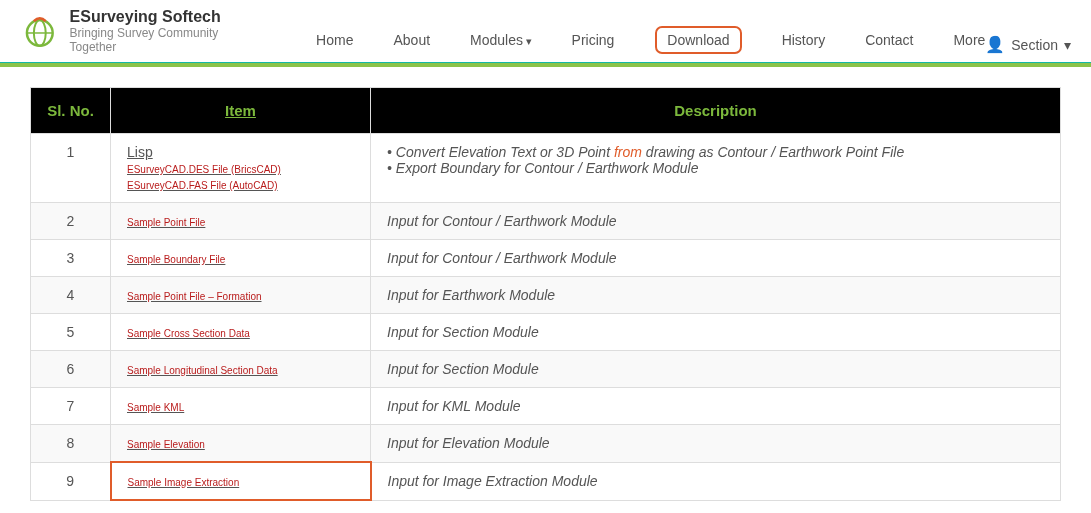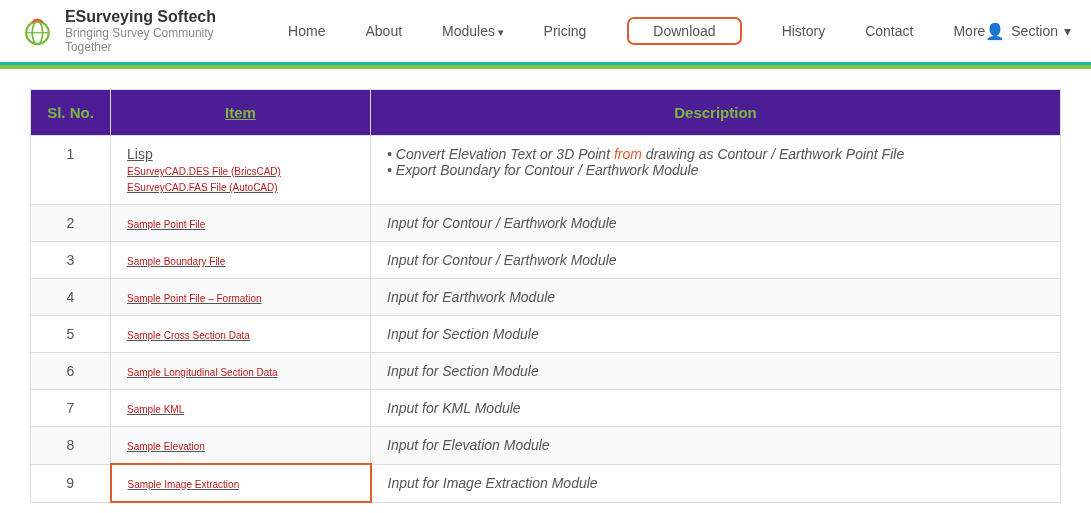--- a/index.html
+++ b/index.html
@@ -1,23 +1,23 @@
 <!DOCTYPE html>
 <html><head>
   <meta charset="utf-8">
   <style>
     * { box-sizing: border-box; margin: 0; padding: 0; }
     body { font-family: Arial, sans-serif; font-size: 14px; background: #fff; color: #555; }
 
     
     .header {
       display: flex;
-      align-items: center;
+      align-items: flex-end;
       padding: 8px 20px;
-      border-bottom: 3px solid #14b8a6;
+      border-bottom: 1px solid #14b8a6;
       background: #fff;
     }
     .logo-area {
       display: flex;
       align-items: center;
       margin-right: 30px;
       min-width: 180px;
     }
     .logo-icon {
       width: 40px;
@@ -43,21 +43,21 @@
     .nav-item {
       color: #555;
       text-decoration: none;
       font-size: 14px;
       cursor: pointer;
       white-space: nowrap;
       padding-left: 20px;
     }
     .nav-item.active-download {
       border: 2px solid #e05c2a;
-      padding: 4px 24px;
+      padding: 4px 10px;
       border-radius: 7px;
       color: #555;
       margin-left: 21px;
     }
     .nav-item-with-arrow::after {
       content: ' ▾';
       font-size: 11px;
     }
     .header-right {
       display: flex;
@@ -84,21 +84,21 @@
       padding: 20px 30px;
     }
 
     
     .data-table {
       width: 100%;
       border-collapse: collapse;
       border: 1px solid #ddd;
     }
     .data-table th {
-      background: #4c1d95;
+      background: #000000;
       color: #7cb83c;
       font-weight: bold;
       padding: 14px 16px;
       text-align: center;
       border: 1px solid #ddd;
       font-size: 15px;
     }
     .data-table td {
       padding: 10px 16px;
       border: 1px solid #ddd;

